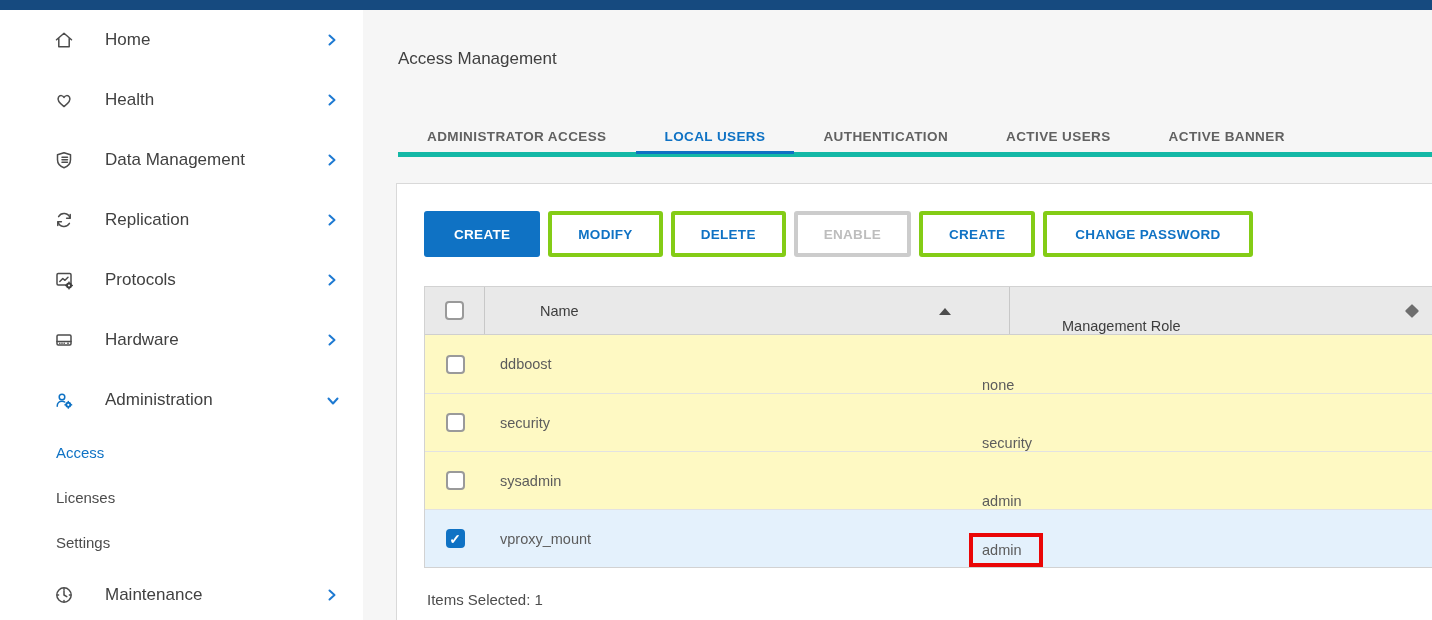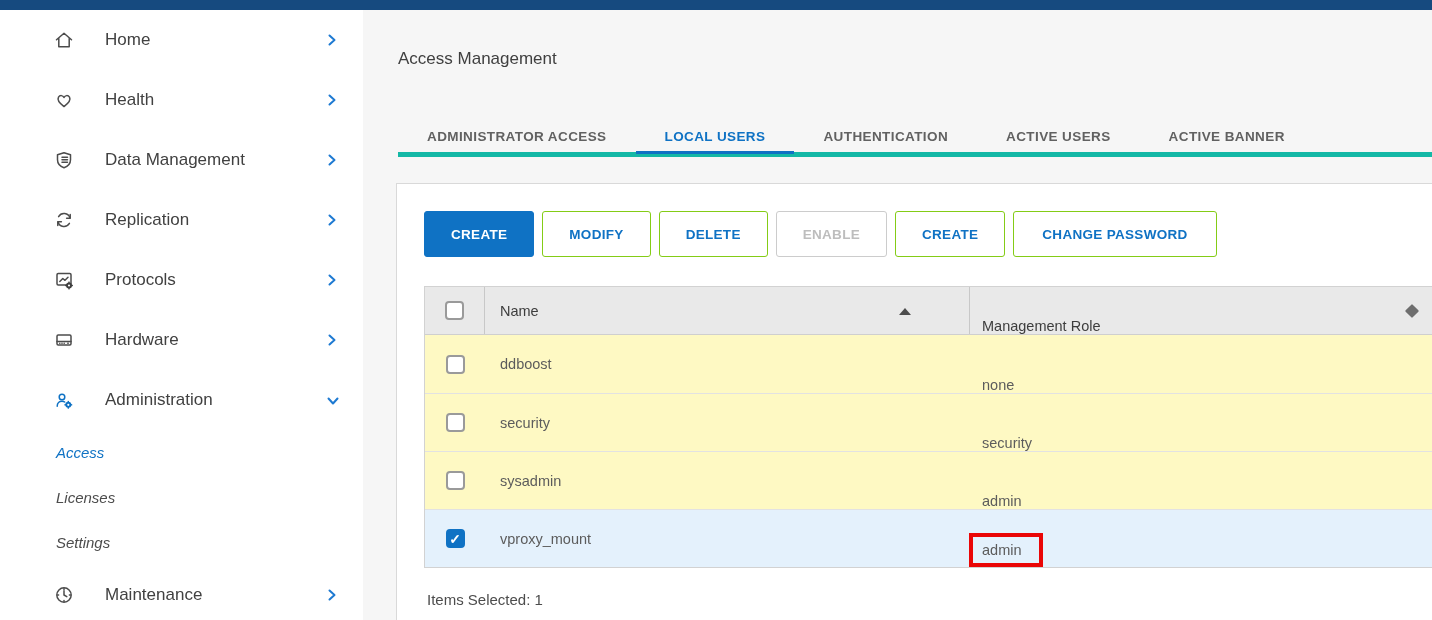--- a/index.html
+++ b/index.html
@@ -12,21 +12,21 @@
 
   
   .sidebar { position:absolute; top:10px; left:7px; width:362px; bottom:0;
     background:#fff; border-right:1px solid #e4e4e4; }
   .nav-item { height:60px; display:flex; align-items:center; padding:0 30px 0 46px; cursor:pointer; }
   .nav-icon { width:22px; height:22px; margin-right:30px; flex:none; }
   .nav-icon svg { display:block; }
   .nav-label { flex:1; font-size:17px; color:#414141; }
   .nav-chevron { flex:none; width:12px; height:14px; }
   .nav-sub { height:45px; display:flex; align-items:center; padding-left:49px;
-    font-size:15px; color:#4c4c4c; cursor:pointer;font-style:italic; }
+    font-size:15px; color:#4c4c4c; cursor:pointer; }
   .nav-sub.active { color:#0f72c4; }
 
   
   .main { position:absolute; top:10px; left:363px; right:0; bottom:0; background:#f6f6f6; }
   .page-title { position:absolute; top:39px; left:35px; font-size:17px; color:#3f3f3f; }
 
   .tabs { position:absolute; top:110px; left:35px; right:0; height:37px;
     display:flex; border-bottom:5px solid #14b8a6; }
   .tab { position:relative; padding:0 29px; display:flex; align-items:center;
     font-size:13.5px; font-weight:bold; letter-spacing:.4px; color:#616161;
@@ -34,27 +34,27 @@
   .tab.active { color:#0f72c4; }
   .tab.active::after { content:""; position:absolute; left:0; right:0; bottom:-2px;
     height:3px; background:#0f72c4; }
 
   .panel { position:absolute; top:173px; left:33px; right:-2px; bottom:-2px;
     background:#fff; border:1px solid #d9d9d9; padding:27px 0 0 27px; }
 
   .toolbar { display:flex; gap:8px; }
   .btn { height:46px; border-radius:3px; padding:0 26px; display:flex; align-items:center;
     justify-content:center; font-size:13.5px; font-weight:bold; letter-spacing:.3px;
-    background:#fff; border:1px solid #84cc16; color:#0f72c4; cursor:pointer; white-space:nowrap; }
+    background:#fff; border:4px solid #84cc16; color:#0f72c4; cursor:pointer; white-space:nowrap; }
   .btn.primary { background:#0f72c4; border-color:#0f72c4; color:#fff; }
   .btn.disabled { border-color:#cccccc; color:#bdbdbd; cursor:default; }
   .btn.wide { padding:12px 28px; }
 
   .table { margin-top:29px; border:1px solid #d2d2d2; border-right:none; }
-  .thead { display:flex; height:48px; background:#e9e9e9; border-bottom:1px solid #cfcfcf; }
+  .thead { display:flex; height:48px; background:#e9e9e9; border-bottom:1px solid #cfcfcf;gap:40px; }
   .col-check { width:60px; flex:none; display:flex; align-items:center; justify-content:center; }
   .col-name  { width:485px; flex:none; display:flex; align-items:center; padding-left:15px; position:relative; }
   .col-role  { flex:1; display:flex; align-items:flex-end; padding-left:12px; position:relative; }
   .thead .col-check { border-right:1px solid #c8c8c8; }
   .thead .col-name  { border-right:1px solid #c8c8c8; font-size:14.5px; color:#3d3d3d; }
   .thead .col-role  { font-size:14.5px; color:#3d3d3d; }
   .sort-caret { position:absolute; right:58px; top:50%; margin-top:-3px; width:0; height:0;
     border-left:6px solid transparent; border-right:6px solid transparent;
     border-bottom:7px solid #4d4d4d; }
   .col-menu-diamond { position:absolute; right:16px; top:50%; width:10px; height:10px;

